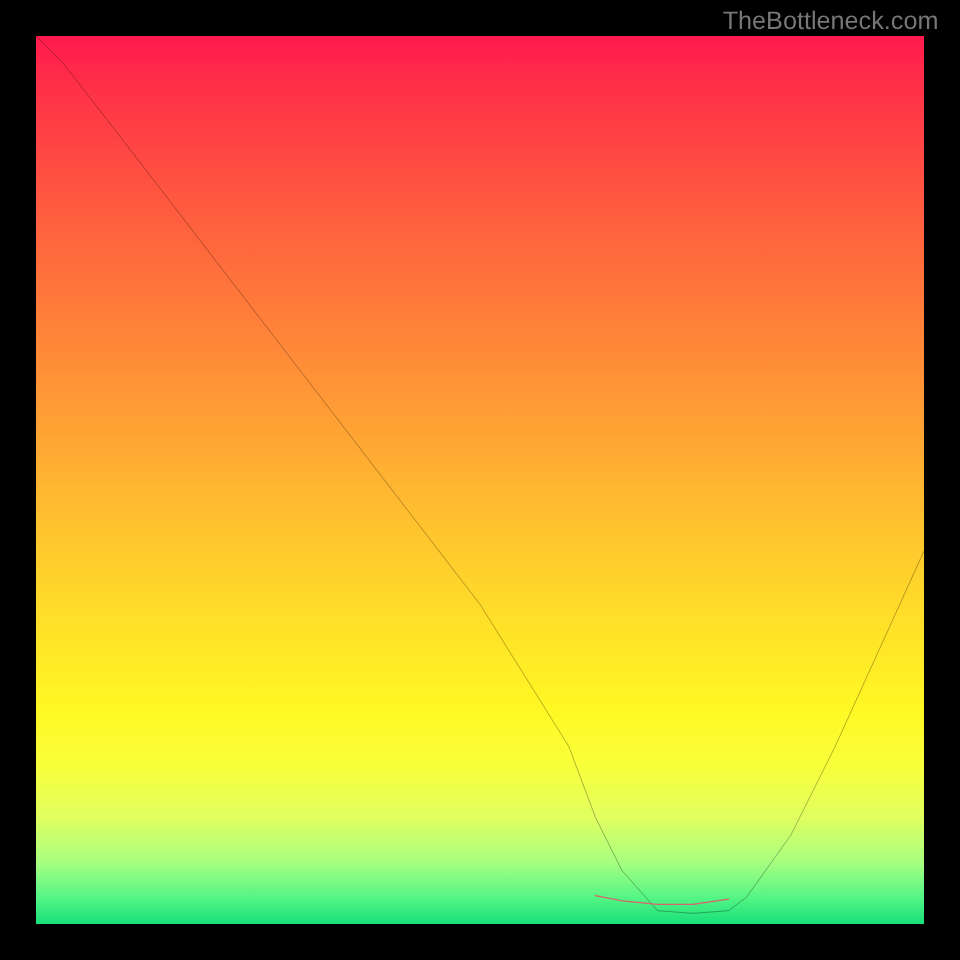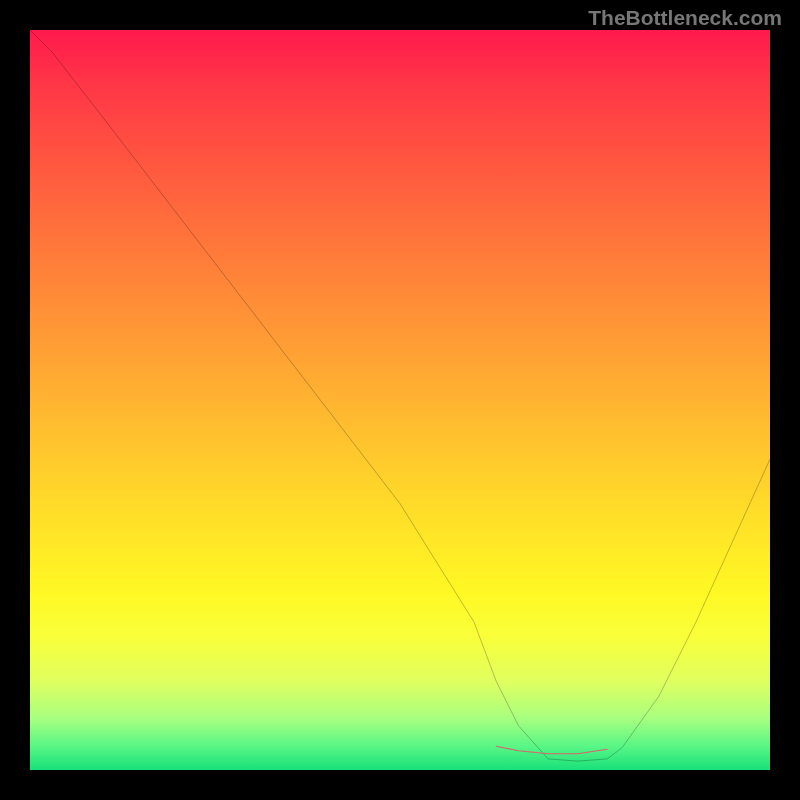--- a/index.html
+++ b/index.html
@@ -10,21 +10,21 @@
     background: #000;
     position: relative;
     font-family: Arial, sans-serif;
   }
   .watermark {
     position: absolute;
     top: 6px;
     right: 18px;
     color: #777;
     font-size: 21px;
-    font-weight: bold;
+    font-weight: normal;
     z-index: 10;
     margin-left: 32px;
   }
   .plot-area {
     position: absolute;
     left: 30px;
     top: 30px;
     width: 740px;
     height: 740px;
     overflow: hidden;

